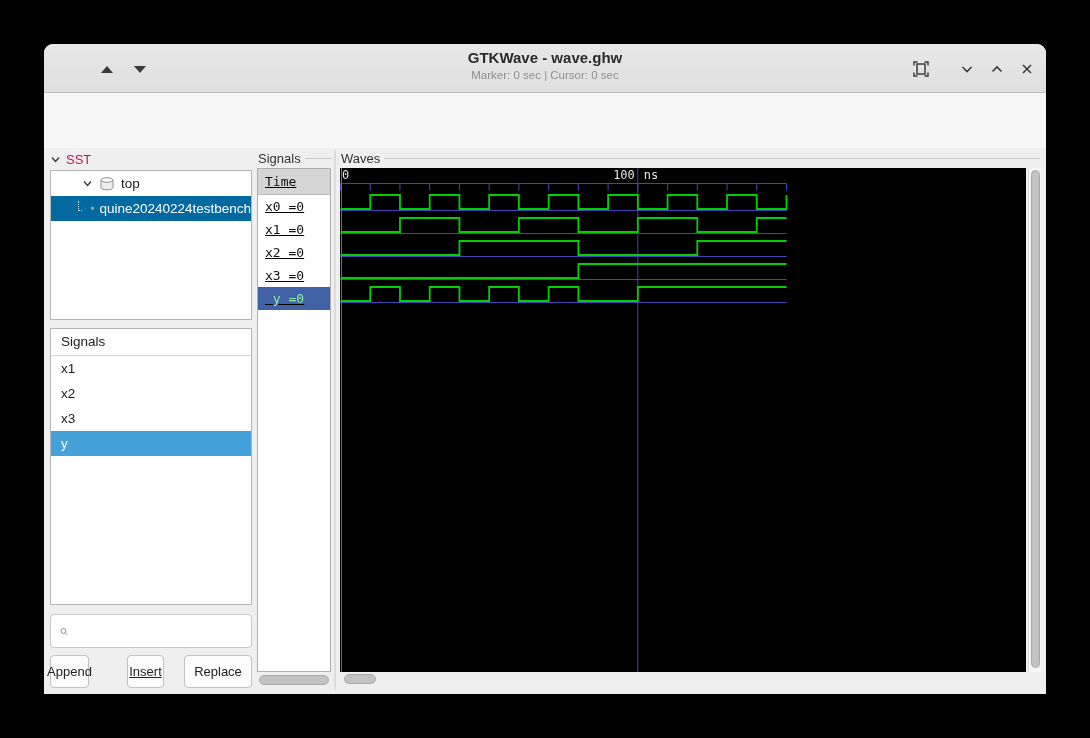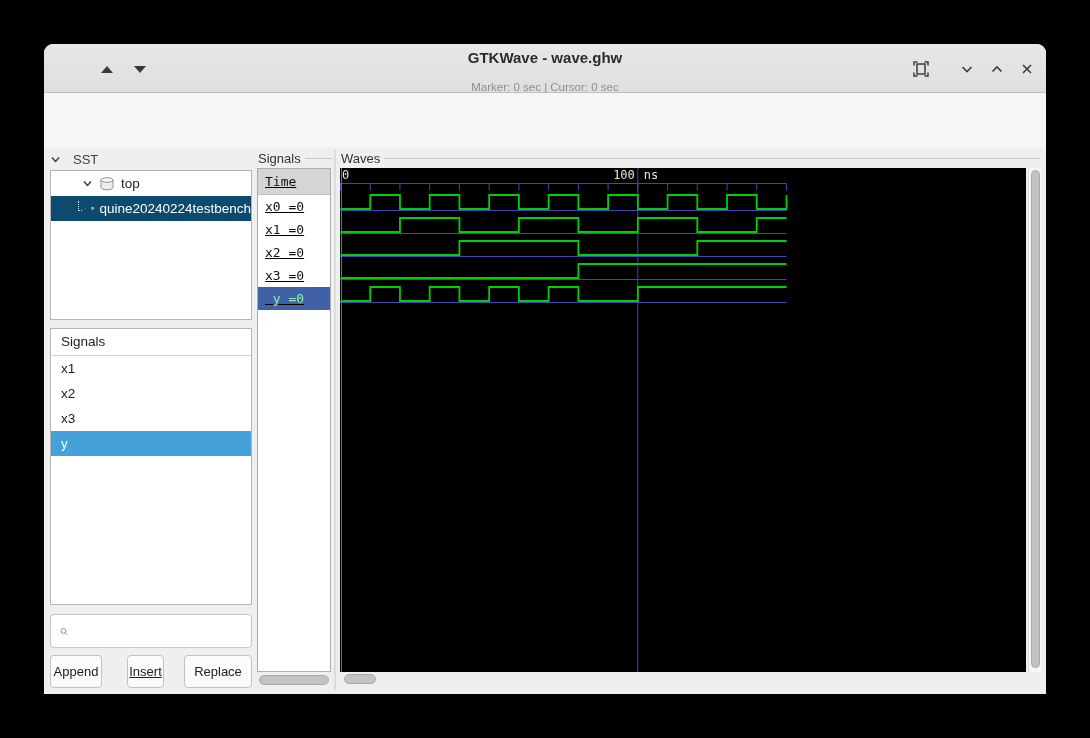--- a/index.html
+++ b/index.html
@@ -7,48 +7,48 @@
               font-family:"Liberation Sans", sans-serif; }
   .window { position:absolute; left:44px; top:44px; width:1002px; height:650px;
             background:#f0f0f0; border-radius:9px 9px 3px 3px; }
 
   
   .titlebar { position:absolute; left:0; top:0; width:100%; height:49px;
               background:linear-gradient(#e7e7e7,#dfdfdf);
               border-bottom:1px solid #bfbfbf; border-radius:9px 9px 0 0;padding-left:15px; }
   .tb-center { position:absolute; left:0; right:0; top:5px; text-align:center; }
   .tb-title { font-size:15px; font-weight:600; color:#2b2b2b; }
-  .tb-sub { font-size:11.5px; color:#8e8e8e; margin-top:15px; }
+  .tb-sub { font-size:11.5px; color:#8e8e8e; margin-top:3px; }
   .shade-btn { position:absolute; top:14px; width:24px; height:22px; display:flex;
                align-items:center; justify-content:center; cursor:default; }
   .tb-right-btn { position:absolute; top:14px; width:24px; height:22px; display:flex;
                   align-items:center; justify-content:center; }
 
   
   .toolbar { position:absolute; left:0; top:49px; width:100%; height:55px;
              background:#f6f6f6; }
   .tbtn { position:absolute; top:59px; width:36px; height:36px; display:flex;
           align-items:center; justify-content:center; border-radius:4px; }
   .tbtn svg { stroke:#2e2e2e; fill:none; stroke-width:1.6; }
   .range-label { position:absolute; top:69px; font-size:13.5px; color:#2c2c2c; }
   .range-input { position:absolute; top:58px; height:38px; background:#fff;
                  border:1px solid #cbcbcb; border-radius:4px; font-size:14px;
                  color:#1d1d1d; padding:0 11px; font-family:"Liberation Sans",sans-serif; }
 
   
   .content { position:absolute; left:0; top:104px; width:100%; bottom:0; background:#efefef; }
 
   .sst-header { position:absolute; left:6px; top:2px; height:18px; display:flex;
-                align-items:center; gap:12px; font-size:13px; color:#404040; }
+                align-items:center; gap:5px; font-size:13px; color:#be185d; }
 
   .panel { position:absolute; background:#fff; border:1px solid #b5b5b5; overflow:hidden; }
   .tree-panel { left:6px; top:22px; width:202px; height:150px; }
   .tree-row { height:25px; display:flex; align-items:center; font-size:13.5px;
               color:#1c1c1c; white-space:nowrap; overflow:hidden;padding-left:19px; }
-  .tree-row.sel { background:#0c4a6e; color:#fff; }
+  .tree-row.sel { background:#0369a1; color:#fff; }
 
   .siglist-panel { left:6px; top:180px; width:202px; height:277px; }
   .siglist-header { height:27px; line-height:26px; padding-left:10px; font-size:13.5px;
                     color:#1b1b1b; border-bottom:1px solid #d2d2d2; }
   .siglist-item { height:25px; line-height:25px; padding-left:10px; font-size:13.5px; color:#1c1c1c; }
   .siglist-item.sel { background:#45a1d9; color:#fff; }
 
   .searchbox { position:absolute; left:6px; top:466px; width:202px; height:34px;
                background:#fff; border:1px solid #c6c6c6; border-radius:4px;
                display:flex; align-items:center; padding-left:9px; gap:7px; }
@@ -263,21 +263,21 @@
     </div>
 
     <div class="searchbox">
       <svg width="15" height="15" viewBox="0 0 15 15" stroke="#6e6e6e" fill="none" stroke-width="1.4">
         <circle cx="6.5" cy="6.5" r="4.6"></circle>
           <path d="M10,10 L13.6,13.6"></path>
       </svg>
       <input type="text" value="" style="">
     </div>
 
-    <div class="act-btn" style="left:6px; width:52px;">Append</div>
+    <div class="act-btn" style="left:6px; width:39px;">Append</div>
     <div class="act-btn" style="left:83px; width:37px;text-decoration:underline;">Insert</div>
     <div class="act-btn" style="left:140px; width:68px;">Replace</div>
 
     <div class="frame-label" style="left:214px; width:74px;">
       <span>Signals</span>
       <span class="frame-line"></span>
     </div>
     <div class="panel values-panel">
       <div class="time-header">Time</div>
       <div class="val-row">x0 =0</div>

